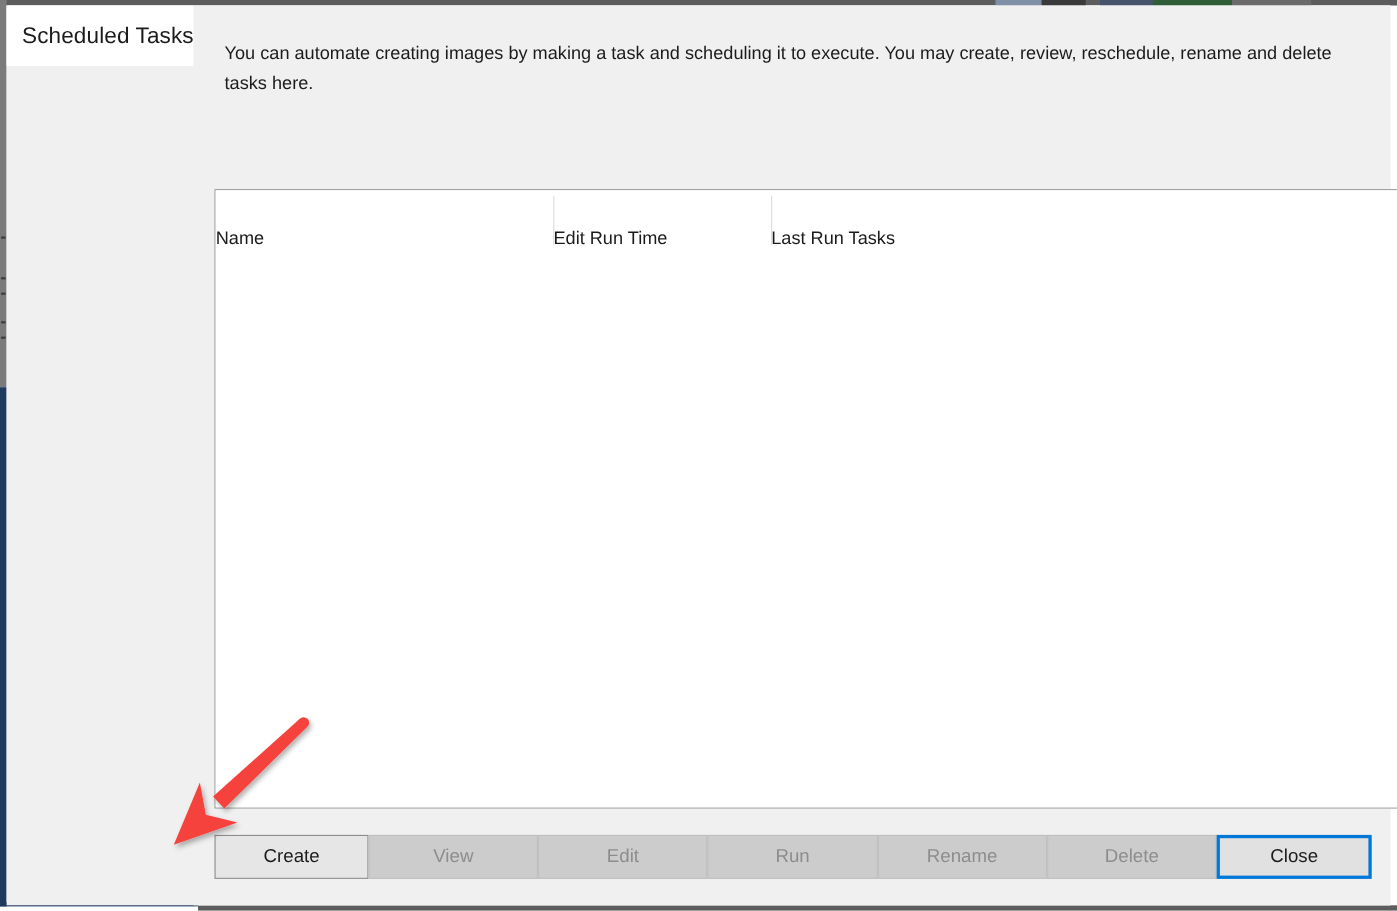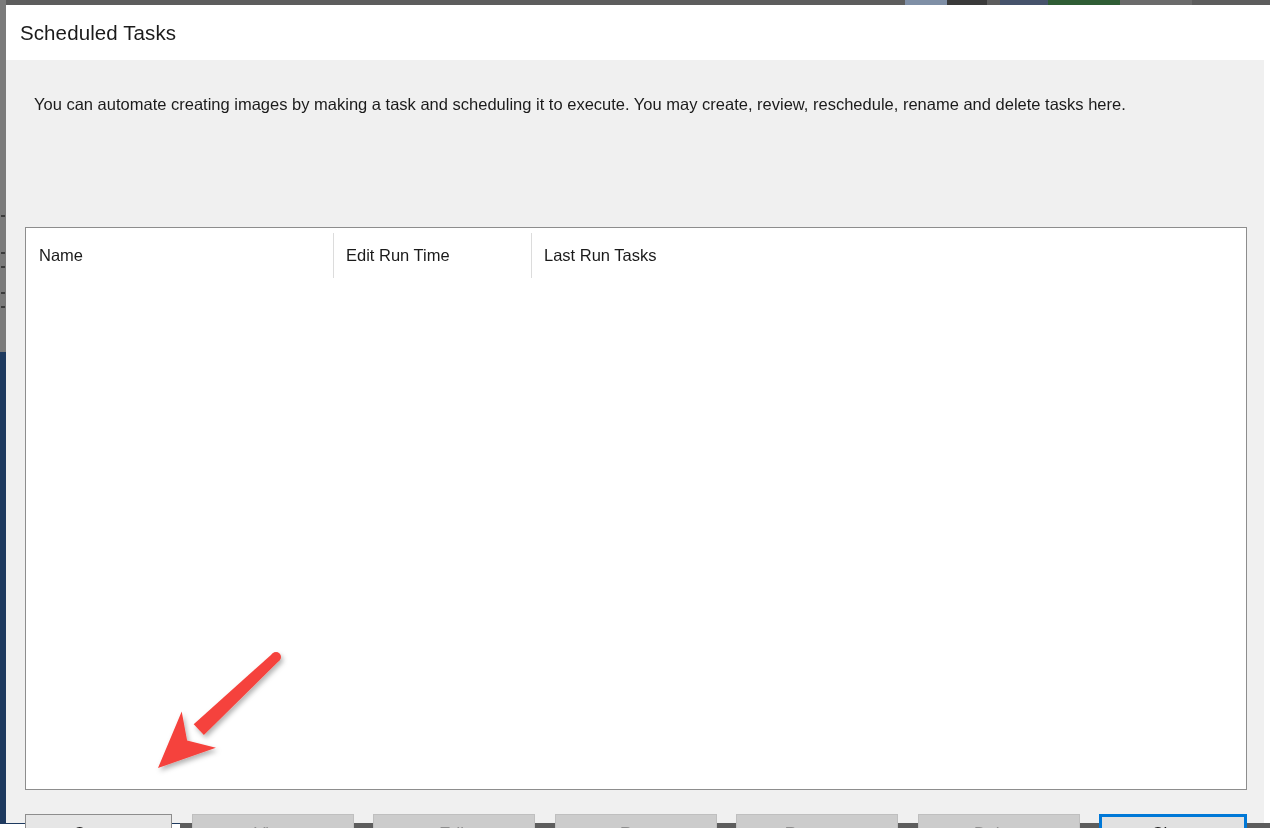--- a/index.html
+++ b/index.html
@@ -61,21 +61,21 @@
     background: #3c3c3c;
   }
 
   
   #dialog {
     position: absolute;
     left: 6px; top: 5px;
     width: 1258px; height: 818px;
     background: #f0f0f0;
     display: flex;
-    flex-direction: column;
+    flex-direction: row;
   }
 
   .titlebar {
     height: 55px;
     background: #ffffff;
     display: flex;
     align-items: center;
     flex: 0 0 auto;
   }
   .titlebar-text {
@@ -114,24 +114,23 @@
   }
   .listview-header {
     position: relative;
     height: 54px;
     background: #ffffff;
     display: flex;
   }
   .lv-col {
     position: relative;
     display: flex;
-    align-items: center;
+    align-items: flex-end;
     font-size: 16.5px;
     color: #1b1b1b;
-    padding-left: 13px;
     height: 54px;
   }
   .lv-col + .lv-col::before {
     content: "";
     position: absolute;
     left: 0;
     top: 5px;
     bottom: 4px;
     width: 1px;
     background: #dcdcdc;

